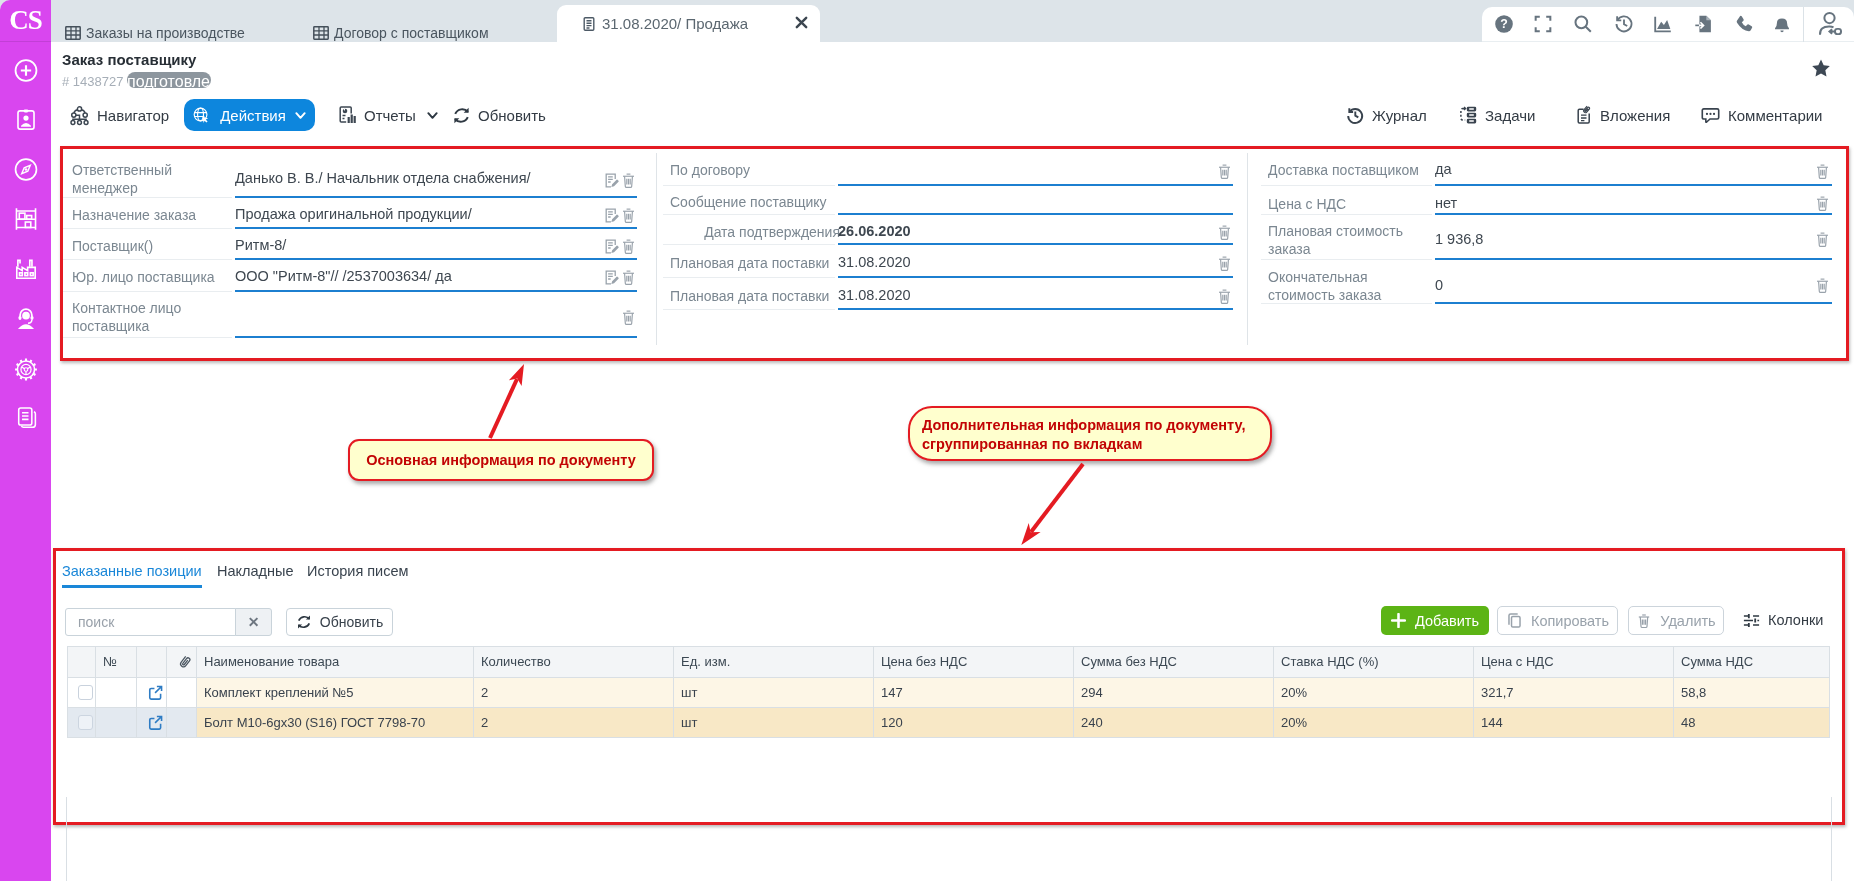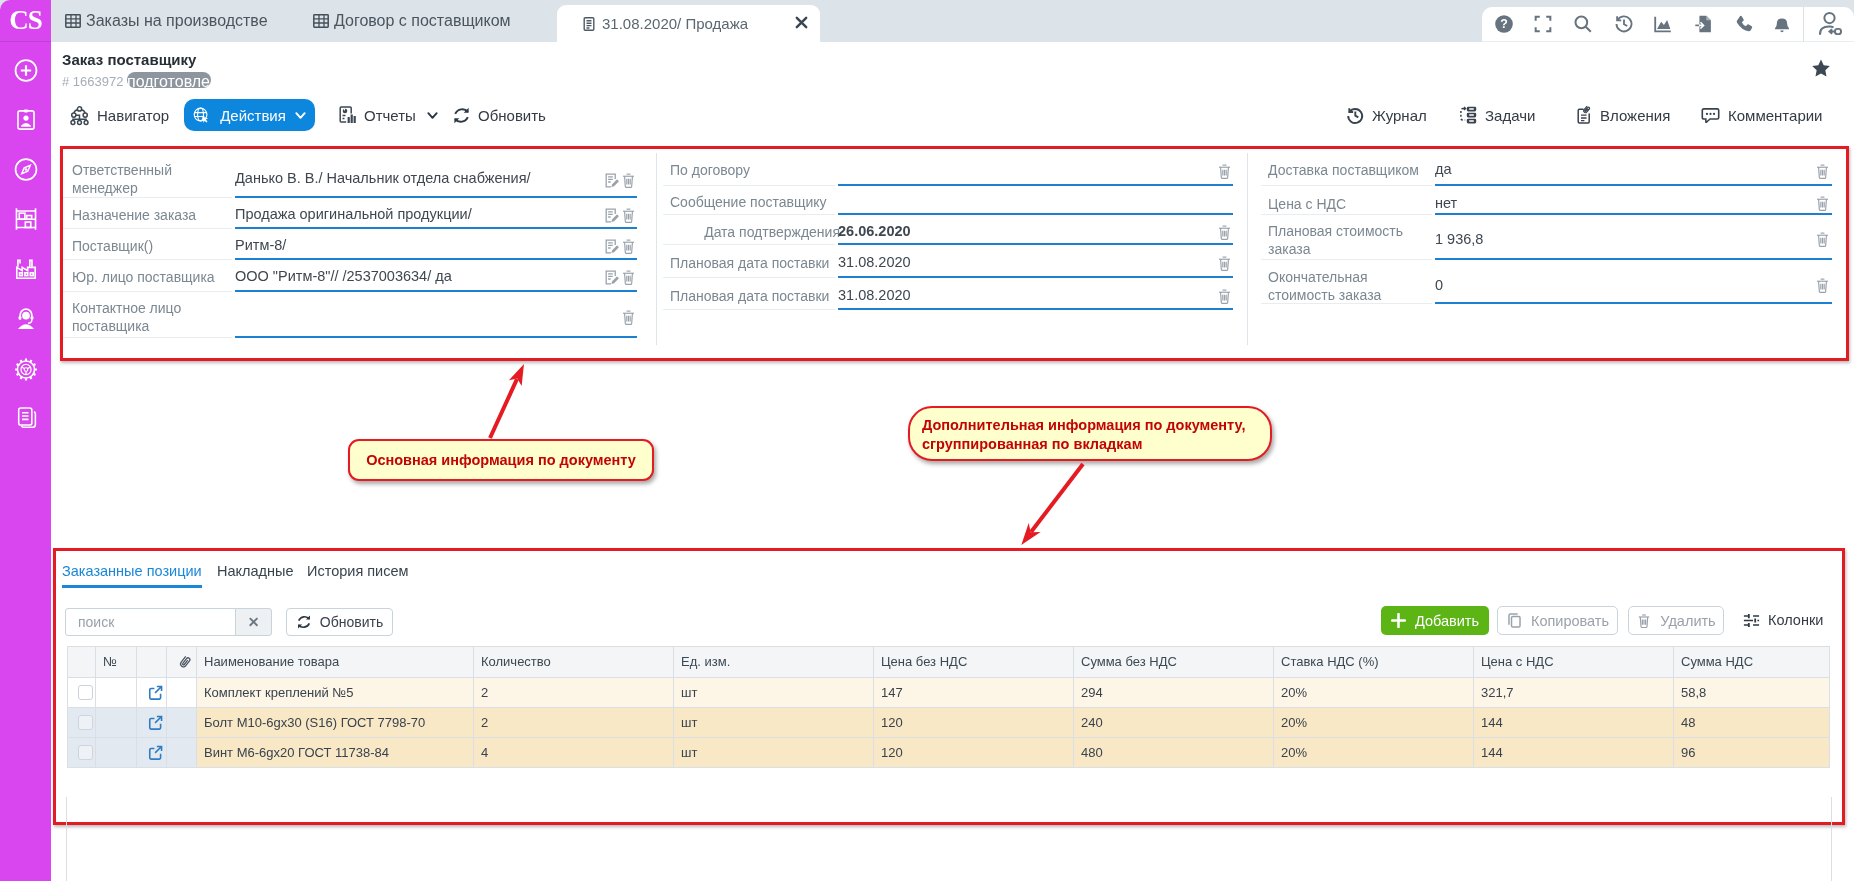--- a/index.html
+++ b/index.html
@@ -1,21 +1,21 @@
 <!DOCTYPE html>
 <html lang="ru"><head>
 <meta charset="utf-8">
 <style>
   * { margin:0; padding:0; box-sizing:border-box; }
   html,body { width:1854px; height:881px; overflow:hidden; background:#fff;
     font-family:"Liberation Sans", sans-serif; }
   .abs { position:absolute; }
   
   .topbar { left:0; top:0; width:1854px; height:42px; background:#dde4e9; }
-  .tabitem { top:0; height:42px; display:flex; align-items:center; color:#4a555f; font-size:16px; }
+  .tabitem { top:12px; height:42px; display:flex; align-items:center; color:#4a555f; font-size:14px; }
   .tabitem svg { margin-right:4px; }
   .activetab { background:#fff; border-radius:9px 9px 0 0; top:5px; height:37px;
     display:flex; align-items:center; color:#5b6770; font-size:15px; }
   .iconblock { background:#fff; border-radius:10px 10px 0 0; top:7px; height:35px; border-bottom:1px solid #e9eef1; }
   
   .sidebar { left:0; top:0; width:51px; height:881px; background:#d946ef; border-top-left-radius:10px; z-index:5; }
   .cslogo { width:51px; height:42px; color:#fff; font-family:"Liberation Serif", serif;
     font-weight:bold; font-size:27px; text-align:center; line-height:40px; letter-spacing:-1px;
     border-bottom:1px solid rgba(0,0,0,0.10); }
   .sicon { position:absolute; left:50%; transform:translateX(-50%); }
@@ -165,21 +165,21 @@
 <div class="sicon" style="top:405px;"><svg width="25" height="25" viewBox="0 0 24 24">
         <g fill="none" stroke="#fff" stroke-width="1.5">
           <rect x="5" y="2.8" width="12.6" height="16.4" rx="2"></rect>
           <path d="M8.2 7.4 h6.2 M8.2 10.6 h6.2 M8.2 13.8 h6.2"></path>
           <path d="M19.6 6.4 q1.4 .5 1.4 2 V18.6 q0 2.8 -2.8 2.8 H9.6 q-1.5 0 -2 -1.4"></path>
         </g>
       </svg></div>
 </div>
 
 <div class="abs doctitle">Заказ поставщику</div>
-<div class="abs docnum"># 1663972</div>
+<div class="abs docnum"># 1438727</div>
 <div class="abs badge">подготовлен</div>
 
 <div class="abs tbtn" style="left:69px;">
     <svg width="21" height="21" viewBox="0 0 24 24">
       <g fill="none" stroke="#3d4752" stroke-width="1.7">
         <circle cx="12" cy="4.5" r="2.4"></circle>
         <circle cx="5.5" cy="11.5" r="2.4"></circle>
         <circle cx="18.5" cy="11.5" r="2.4"></circle>
         <circle cx="4.5" cy="20" r="2.2"></circle>
         <circle cx="12" cy="20" r="2.2"></circle>
@@ -582,39 +582,20 @@
         <td class="wcell"></td>
         <td>Болт М10-6gх30 (S16) ГОСТ 7798-70</td>
         <td>2</td>
         <td>шт</td>
         <td>120</td>
         <td>240</td>
         <td>20%</td>
         <td>144</td>
         <td>48</td>
       </tr>
-  <tr class="even">
-        <td class="nopad wcell"><span class="cbx"></span></td>
-        <td class="wcell"></td>
-        <td class="nopad wcell"><svg width="17" height="17" viewBox="0 0 16 16" style="vertical-align:middle;">
-            <g fill="none" stroke="#2e7cc4" stroke-width="1.5">
-              <path d="M12.8 9.2 V13 q0 1.2 -1.2 1.2 H3.8 q-1.2 0 -1.2 -1.2 V5.4 q0 -1.2 1.2 -1.2 H7"></path>
-              <path d="M9.3 2.3 h4.4 v4.4 M13.4 2.6 L7.6 8.4"></path>
-            </g>
-          </svg></td>
-        <td class="wcell"></td>
-        <td>Винт М6-6gх20 ГОСТ 11738-84</td>
-        <td>4</td>
-        <td>шт</td>
-        <td>120</td>
-        <td>480</td>
-        <td>20%</td>
-        <td>144</td>
-        <td>96</td>
-      </tr>
 </tbody>
   </table>
 
 <div class="abs" style="left:66px; top:797px; width:1px; height:84px; background:#d9dfe4;"></div>
 <div class="abs" style="left:1831px; top:797px; width:1px; height:84px; background:#d9dfe4;"></div>
 
 <div class="abs" style="left:1493px; top:13px;"><svg width="22" height="22" viewBox="0 0 24 24">
       <circle cx="12" cy="12" r="9.6" fill="#67747f"></circle>
       <text x="12" y="16.8" font-size="13.5" font-weight="bold" fill="#fff" text-anchor="middle" font-family="Liberation Sans">?</text>
     </svg></div>

